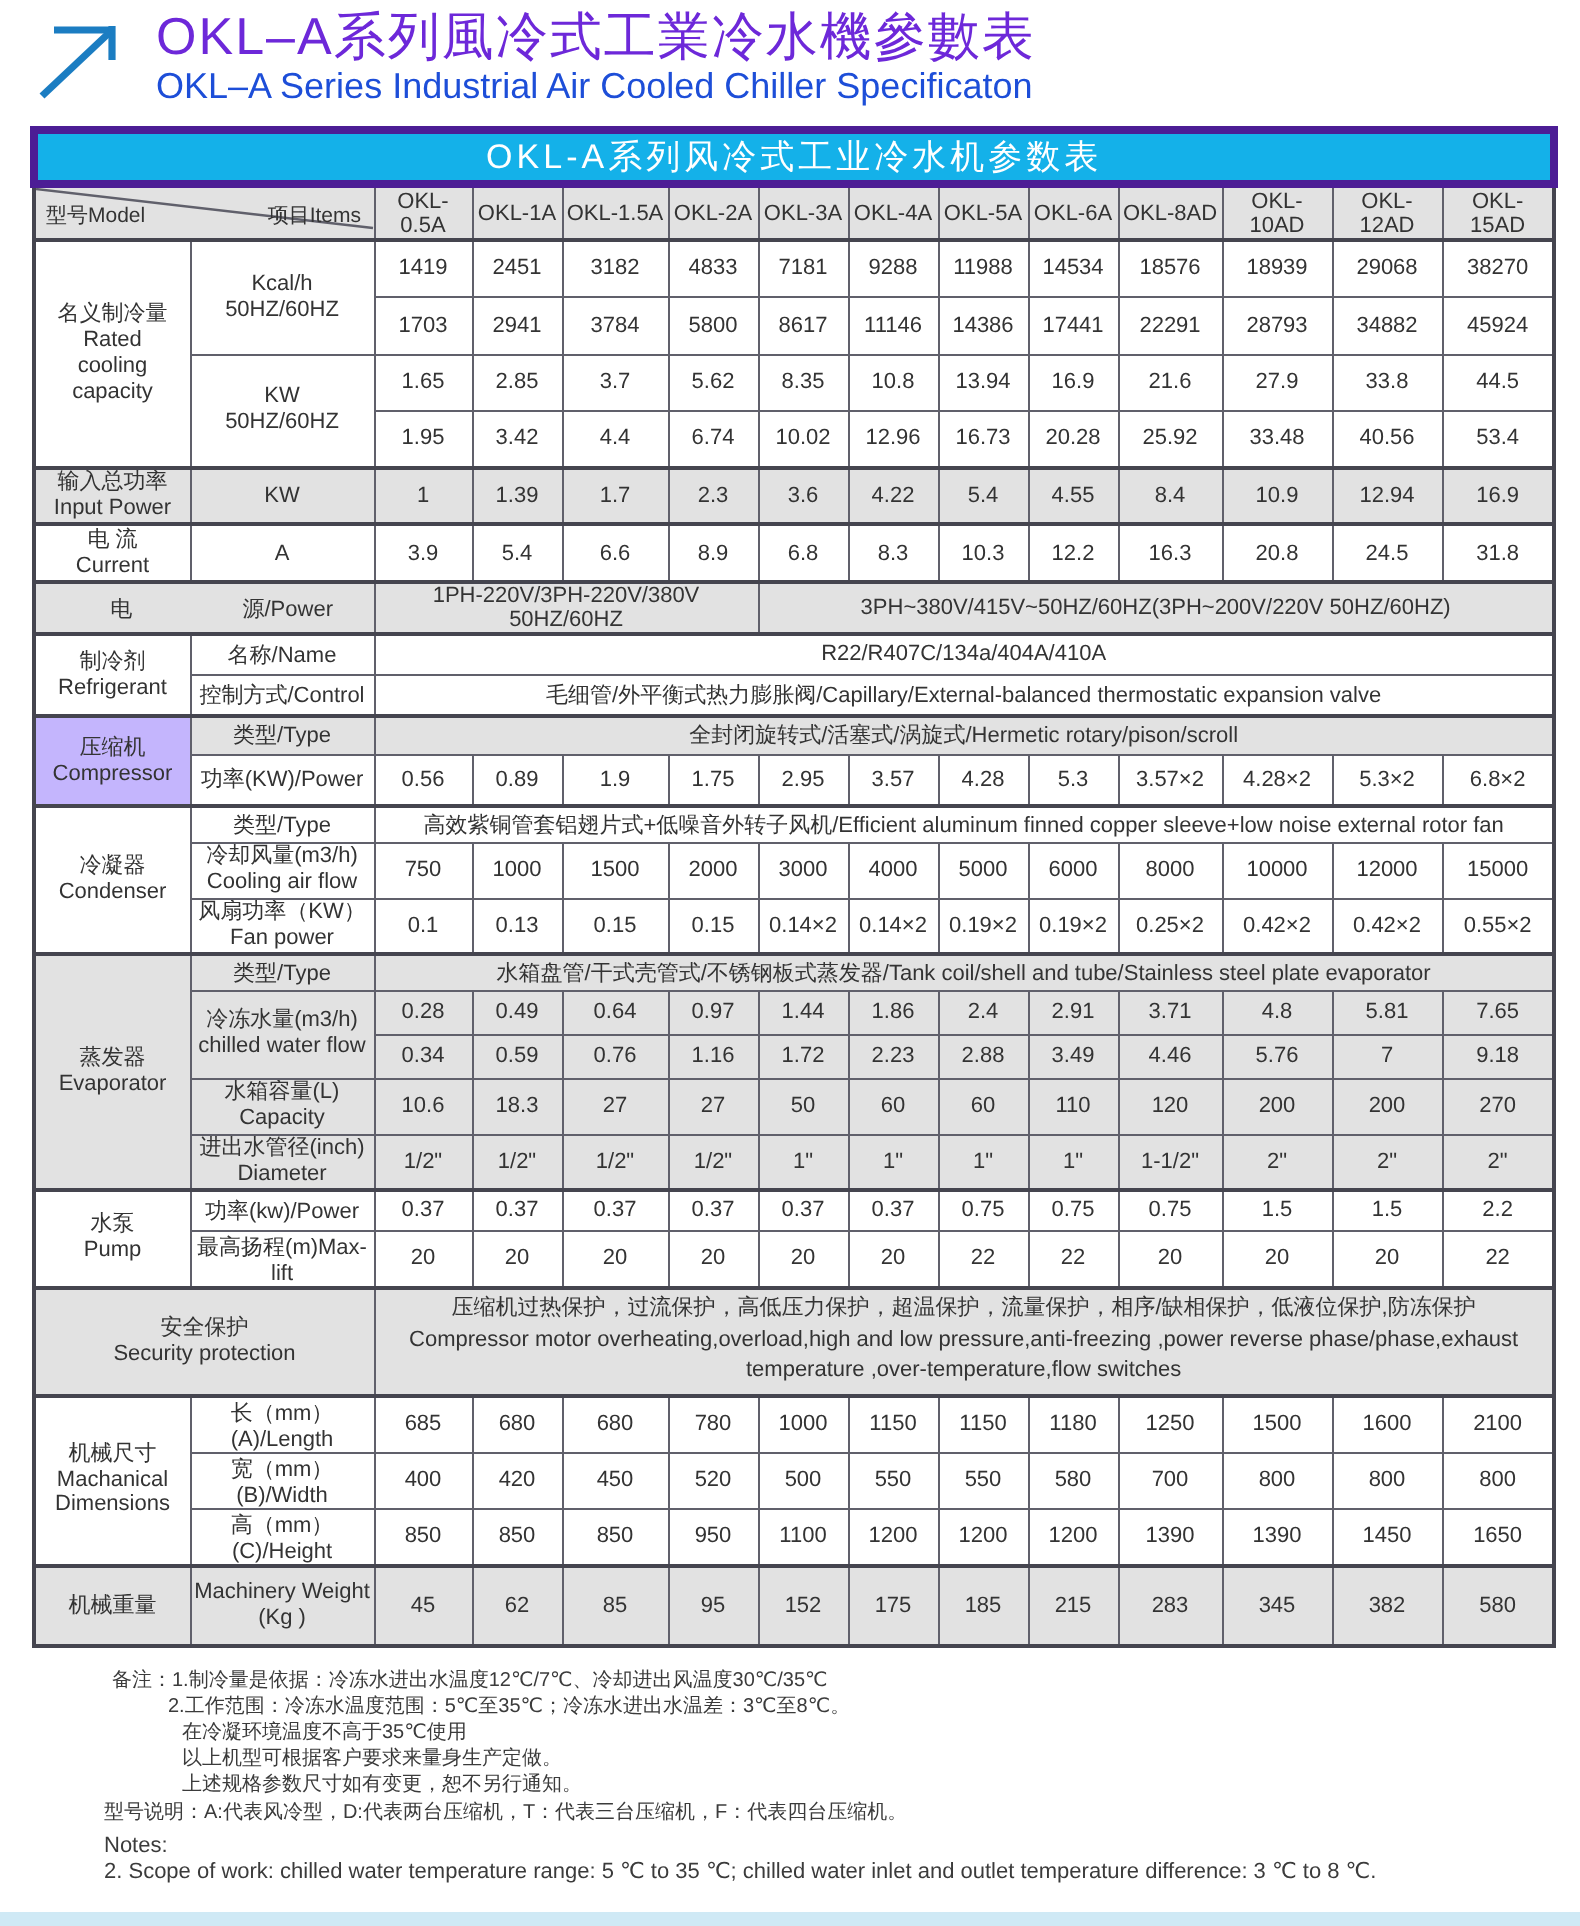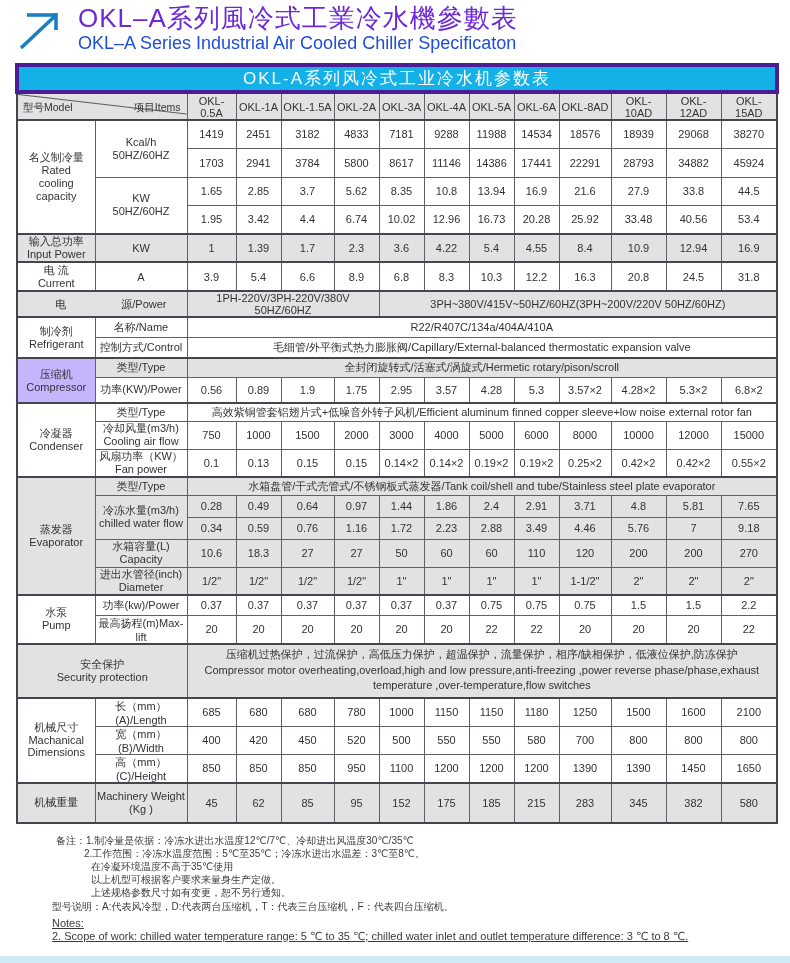--- a/index.html
+++ b/index.html
@@ -28,21 +28,21 @@
   .two-part{display:flex;width:100%;}
   .two-part span{flex:1;text-align:center;}
   .sec-txt{font-size:11px;line-height:1.45;}
   
   .notes{margin:10px 0 0 52px;}
   .nzh .ln{font-size:10px;line-height:13.2px;color:#3b3b3b;}
   .nzh .ln:nth-child(1){padding-left:4px;}
   .nzh .ln:nth-child(2){padding-left:32px;}
   .nzh .ln:nth-child(3),.nzh .ln:nth-child(4),.nzh .ln:nth-child(5){padding-left:39px;}
   .nen{margin-top:4px;}
-  .nen .ln{font-size:11px;line-height:12.9px;color:#3b3b3b;text-decoration:underline;}
+  .nen .ln{font-size:11px;line-height:12.9px;color:#3b3b3b;}
   .nen .ln:nth-child(5),.nen .ln:nth-child(6){padding-left:14px;}
   .footer-strip{position:absolute;left:0;bottom:0;width:100%;height:7px;background:#cfe9f5;}
 </style>
 </head>
 <body>
 
 <div class="page">
 
   <div class="hdr">
     <svg class="logo" width="48" height="44" viewBox="0 0 48 44">

